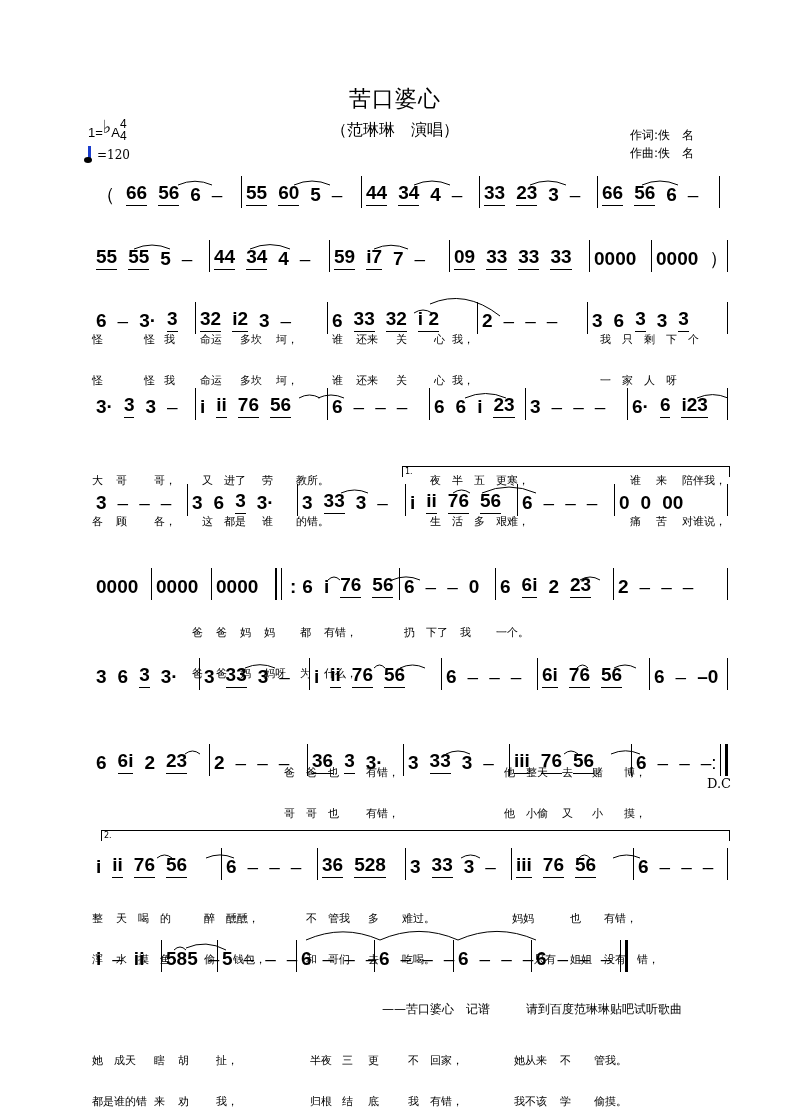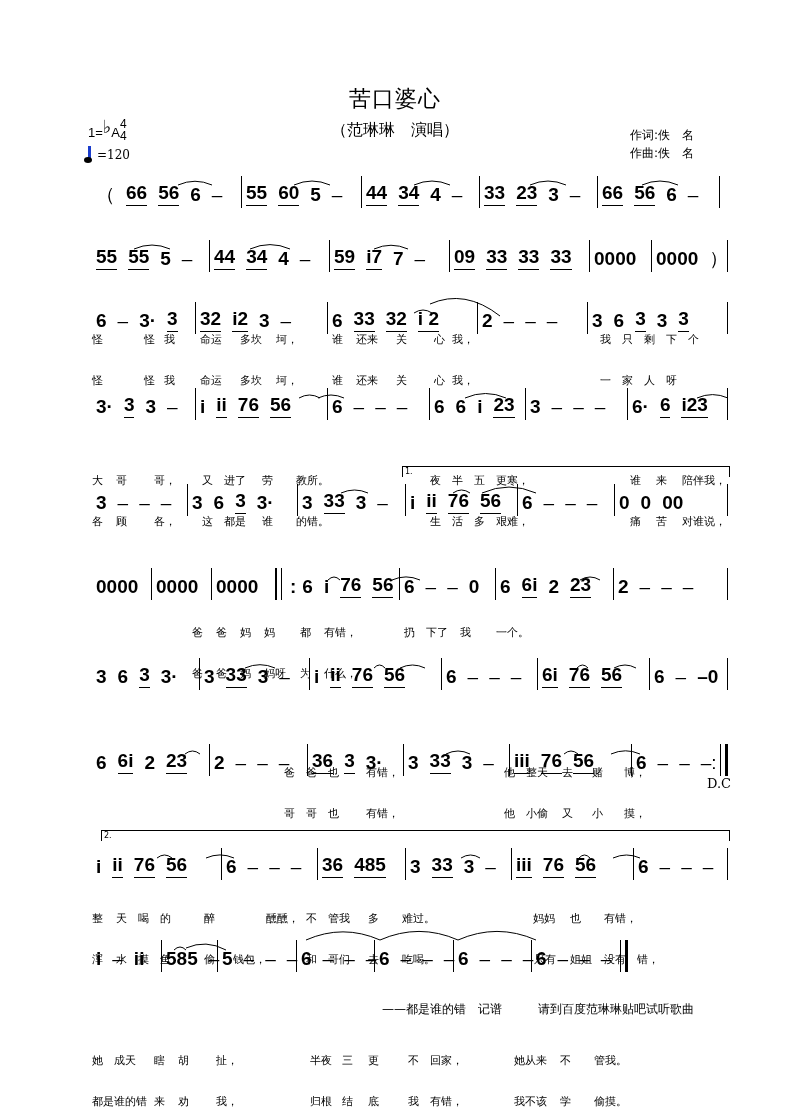--- a/index.html
+++ b/index.html
@@ -405,21 +405,21 @@
         </div>
         <div class="measure" style="width: 96px;">
           <span class="tok">6</span>
           <span class="tok dash">–</span>
           <span class="tok dash">–</span>
           <span class="tok dash">–</span>
           <div class="bar"></div>
         </div>
         <div class="measure" style="width: 88px;">
           <span class="tok u">36</span>
-          <span class="tok u">485</span>
+          <span class="tok u">528</span>
           <div class="bar"></div>
         </div>
         <div class="measure" style="width: 106px;">
           <span class="tok">3</span>
           <span class="tok u">33</span>
           <span class="tok">3</span>
           <span class="tok dash">–</span>
           <div class="bar"></div>
         </div>
         <div class="measure" style="width: 122px;">
@@ -595,26 +595,26 @@
       <span style="left: 470px;">又</span>
       <span style="left: 500px;">小</span>
       <span style="left: 532px;">摸，</span>
     </div>
     <div class="lyr row" style="top: 688px;">
       <span style="left: 0px;">整</span>
       <span style="left: 24px;">天</span>
       <span style="left: 46px;">喝</span>
       <span style="left: 68px;">的</span>
       <span style="left: 112px;">醉</span>
-      <span style="left: 134px; margin-left: 40px;">醺醺，</span>
+      <span style="left: 134px;">醺醺，</span>
       <span style="left: 214px;">不</span>
       <span style="left: 236px;">管我</span>
       <span style="left: 276px;">多</span>
       <span style="left: 310px;">难过。</span>
-      <span style="left: 441px; text-align: right;">妈妈</span>
+      <span style="left: 420px; text-align: right;">妈妈</span>
       <span style="left: 478px;">也</span>
       <span style="left: 512px;">有错，</span>
     </div>
     <div class="lyr row" style="top: 701px;">
       <span style="left: 0px;">浑</span>
       <span style="left: 24px;">水</span>
       <span style="left: 46px;">摸</span>
       <span style="left: 68px;">鱼</span>
       <span style="left: 112px;">偷</span>
       <span style="left: 141px;">钱包，</span>
@@ -653,21 +653,21 @@
       <span style="left: 338px;">有错，</span>
       <span style="left: 422px;">我不该</span>
       <span style="left: 468px;">学</span>
       <span style="left: 502px;">偷摸。</span>
     </div>
     <div class="volta r" style="left: 402px; top: 466px; width: 324px;">1.</div>
     <div class="volta r" style="left: 101px; top: 830px; width: 625px;">2.</div>
     <div class="dc" style="left: 707px; top: 776px;">D.C</div>
   </div>
 
-<div class="footer">——都是谁的错　记谱　　　请到百度范琳琳贴吧试听歌曲</div>
+<div class="footer">——苦口婆心　记谱　　　请到百度范琳琳贴吧试听歌曲</div>
 
 <svg class="arcs" width="790" height="1119">
     <path d="M178,185 Q195,177.52 212,185" fill="none" stroke="#000" stroke-width="1"></path>
     <path d="M294,185 Q312,177.08 330,185" fill="none" stroke="#000" stroke-width="1"></path>
     <path d="M414,185 Q432,177.08 450,185" fill="none" stroke="#000" stroke-width="1"></path>
     <path d="M530,185 Q548,177.08 566,185" fill="none" stroke="#000" stroke-width="1"></path>
     <path d="M642,185 Q660,177.08 678,185" fill="none" stroke="#000" stroke-width="1"></path>
     <path d="M134,249 Q152,241.08 170,249" fill="none" stroke="#000" stroke-width="1"></path>
     <path d="M250,249 Q270,240.2 290,249" fill="none" stroke="#000" stroke-width="1"></path>
     <path d="M374,249 Q391,241.52 408,249" fill="none" stroke="#000" stroke-width="1"></path>

